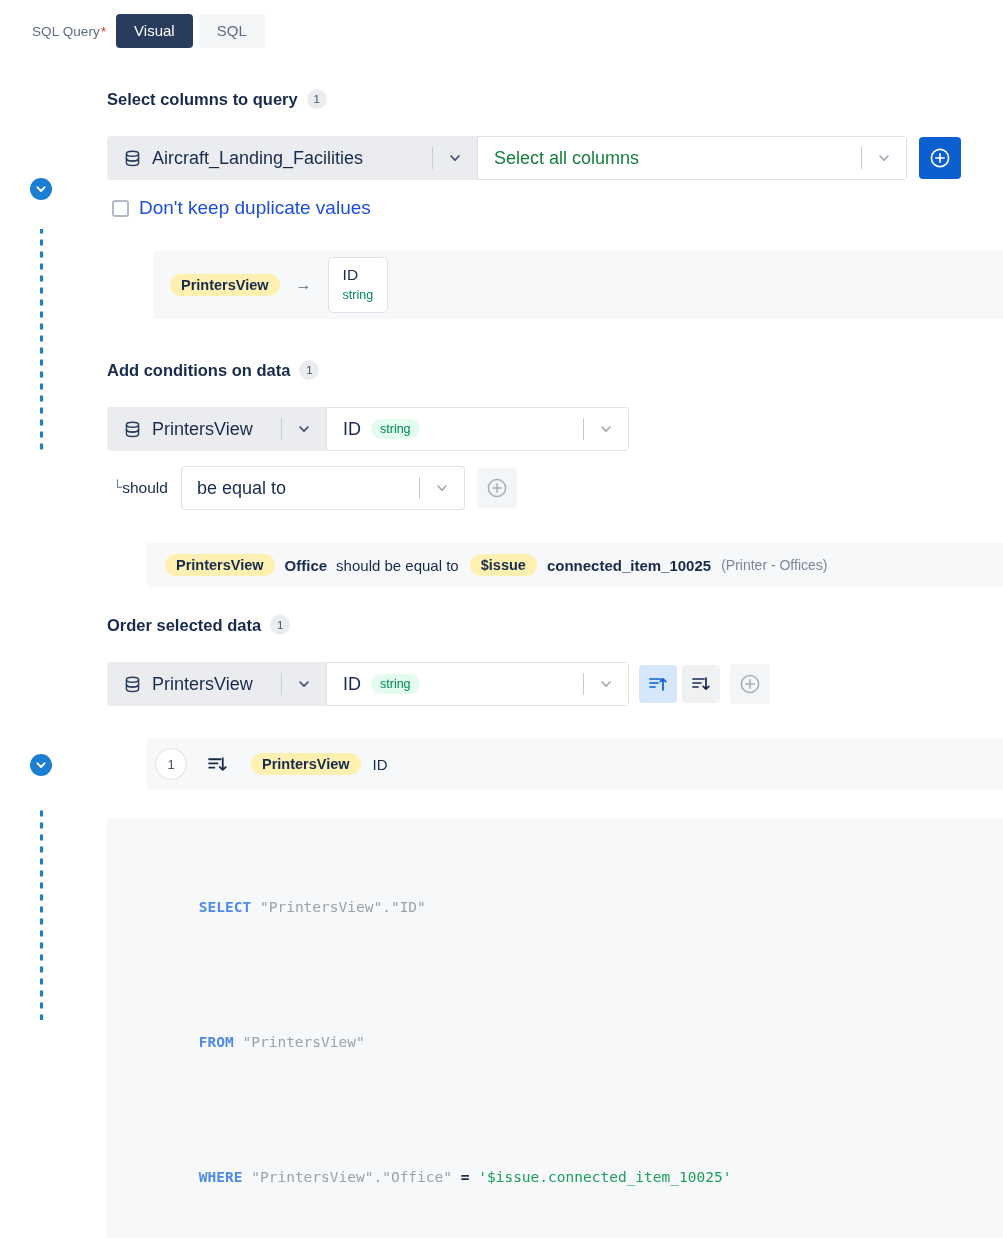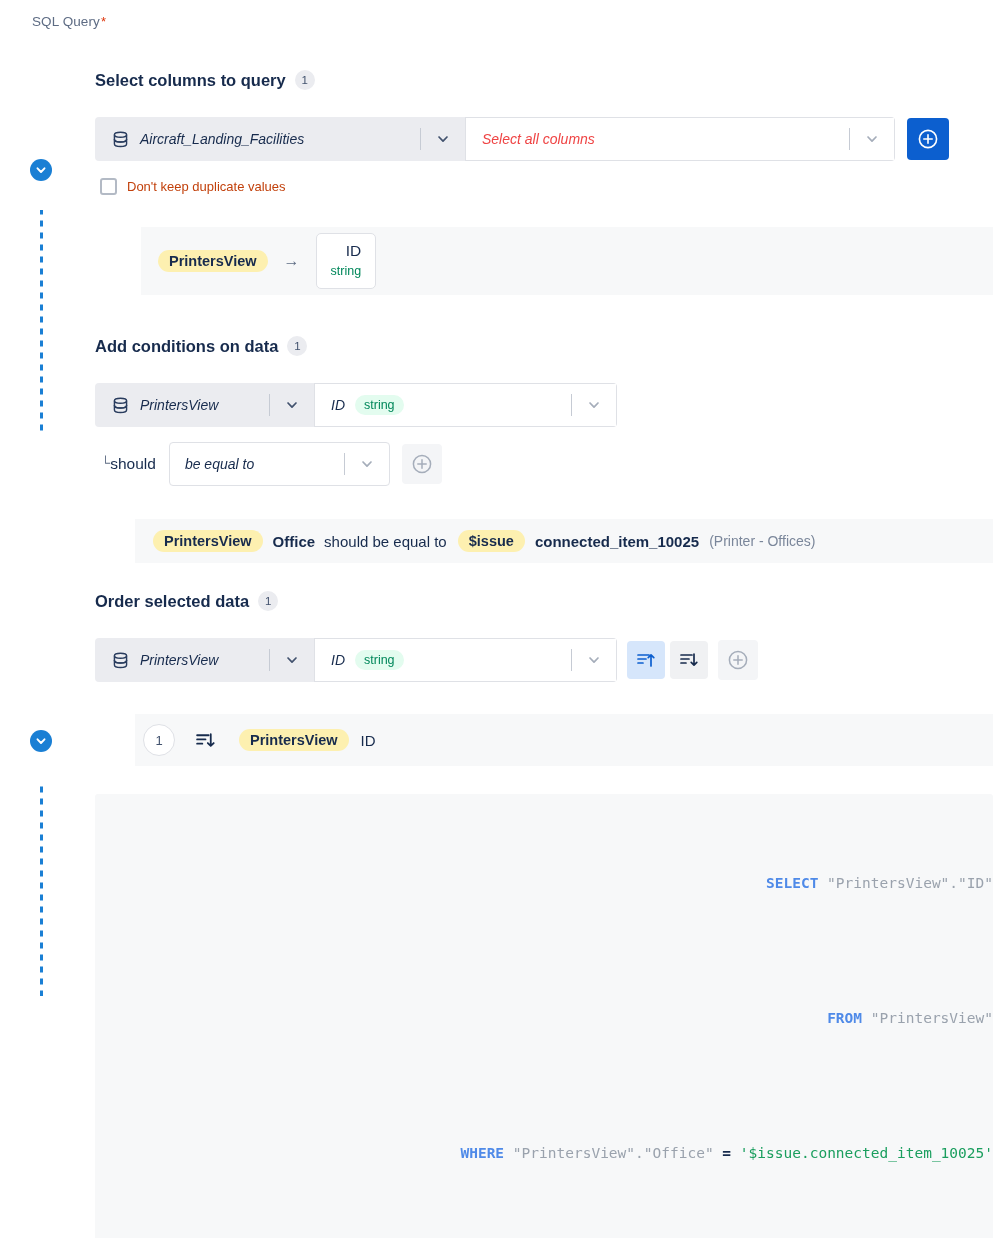--- a/index.html
+++ b/index.html
@@ -19,21 +19,21 @@
   .req-star { color: #de350b; font-size: 13px; margin-left: 1px; }
   .seg { display: flex; gap: 6px; }
   .seg-btn {
     padding: 8px 18px; border-radius: 4px; font-size: 15px;
     background: #f4f5f7; color: #5e6c84; border: none; cursor: pointer;
     font-family: "Liberation Sans", sans-serif; line-height: 1.2;
   }
   .seg-btn.active { background: #293c5e; color: #ffffff; }
 
   
-  .section { position: relative; padding-left: 4px; text-align: right; }
+  .section { position: relative; padding-left: 16px; }
   .sec-head { display: flex; align-items: center; gap: 0; height: 30px; }
   .chev {
     position: absolute; left: 30px; width: 22px; height: 22px; border-radius: 50%;
     background: #1a7fd4; display: flex; align-items: center; justify-content: center;
     cursor: pointer;
   }
   .chev svg { display: block; }
   .sec-title { margin-left: 91px; font-size: 16.5px; font-weight: bold; color: #172b4d; }
   .count-badge {
     display: inline-flex; align-items: center; justify-content: center;
@@ -51,22 +51,22 @@
 
   
   .row { display: flex; align-items: center; }
   .ctrl-group { display: flex; align-items: stretch; border-radius: 4px; overflow: hidden; }
   .sel {
     display: flex; align-items: center; height: 44px; background: #ebecf0;
     border: none; position: relative;
   }
   .sel.white { background: #ffffff; border: 1px solid #dfe1e6; }
   .sel .db-icon { margin: 0 10px 0 16px; display: flex; }
-  .sel .sel-text { font-size: 14px; color: #172b4d; white-space: nowrap; font-style: italic; }
-  .sel .sel-text.placeholder { color: #ef4444; }
+  .sel .sel-text { font-size: 18px; color: #172b4d; white-space: nowrap; }
+  .sel .sel-text.placeholder { color: #15803d; }
   .divider { width: 1px; background: #c6cbd4; height: 22px; align-self: center; margin: 0 0 0 12px; }
   .caret { width: 44px; display: flex; align-items: center; justify-content: center; cursor: pointer; }
   .type-chip {
     display: inline-flex; align-items: center; height: 20px; padding: 0 9px;
     border-radius: 10px; background: #e3fcef; color: #00875a; font-size: 12.5px;
     margin-left: 10px;
   }
   .plus-btn-blue {
     width: 42px; height: 42px; border-radius: 4px; background: #0c5fcf;
     display: flex; align-items: center; justify-content: center; cursor: pointer;
@@ -80,21 +80,21 @@
     align-items: center; justify-content: center; cursor: pointer; background: #f0f1f3;
   }
   .sort-btn.active { background: #d6e6fb; }
 
   
   .cbox-row { display: flex; align-items: center; gap: 10px; }
   .cbox {
     width: 17px; height: 17px; border: 2px solid #b3bac5; border-radius: 3px;
     background: #fff; cursor: pointer;
   }
-  .cbox-label { font-size: 13px; color: #c2410c; }
+  .cbox-label { font-size: 19px; color: #1d4ed8; }
 
   
   .summary {
     background: #f7f8f9; display: flex; align-items: center;
     font-size: 15px; color: #172b4d;
   }
   .yellow-chip {
     display: inline-flex; align-items: center; padding: 3px 11px; border-radius: 11px;
     background: #fdf0b0; color: #172b4d; font-size: 14.5px; font-weight: bold;
   }
@@ -124,20 +124,24 @@
   .str { color: #1a9e5e; }
   .op { color: #172b4d; font-weight: bold; }
 </style>
 </head>
 <body>
 
 <div class="page">
 
   <div class="topbar">
     <span class="field-label"><span>SQL Query</span><span class="req-star">*</span></span>
+    <div class="seg">
+      <button class="seg-btn active">Visual</button>
+      <button class="seg-btn">SQL</button>
+    </div>
   </div>
 
   <div class="section" style="margin-top:38px;">
     <div class="chev" style="top:92px;">
       <svg width="12" height="12" viewBox="0 0 12 12">
           <path d="M2.5 4.3 L6 8 L9.5 4.3" fill="none" stroke="#fff" stroke-width="1.9" stroke-linecap="round" stroke-linejoin="round"></path>
         </svg>
     </div>
     <div class="dotline" style="top:143px;height:225px;"></div>
 
@@ -242,21 +246,21 @@
             <svg width="14" height="14" viewBox="0 0 14 14">
                 <path d="M3 5 L7 9.2 L11 5" fill="none" stroke="#a5adba" stroke-width="1.7" stroke-linecap="round" stroke-linejoin="round"></path>
               </svg>
           </span>
         </div>
       </div>
     </div>
 
     <div class="row" style="margin-top:15px; margin-left:97px;">
       <span class="should-pref"><span class="corner">└</span><span>should</span></span>
-      <div class="sel white" style="width:221px; border-radius:4px; margin-left:5px;">
+      <div class="sel white" style="width:284px; border-radius:4px; margin-left:5px;">
         <span class="sel-text" style="margin-left:15px;">be equal to</span>
         <div style="flex:1"></div>
         <div class="divider"></div>
         <span class="caret">
           <svg width="14" height="14" viewBox="0 0 14 14">
               <path d="M3 5 L7 9.2 L11 5" fill="none" stroke="#a5adba" stroke-width="1.7" stroke-linecap="round" stroke-linejoin="round"></path>
             </svg>
         </span>
       </div>
       <div class="plus-btn-ghost" style="margin-left:12px;">

